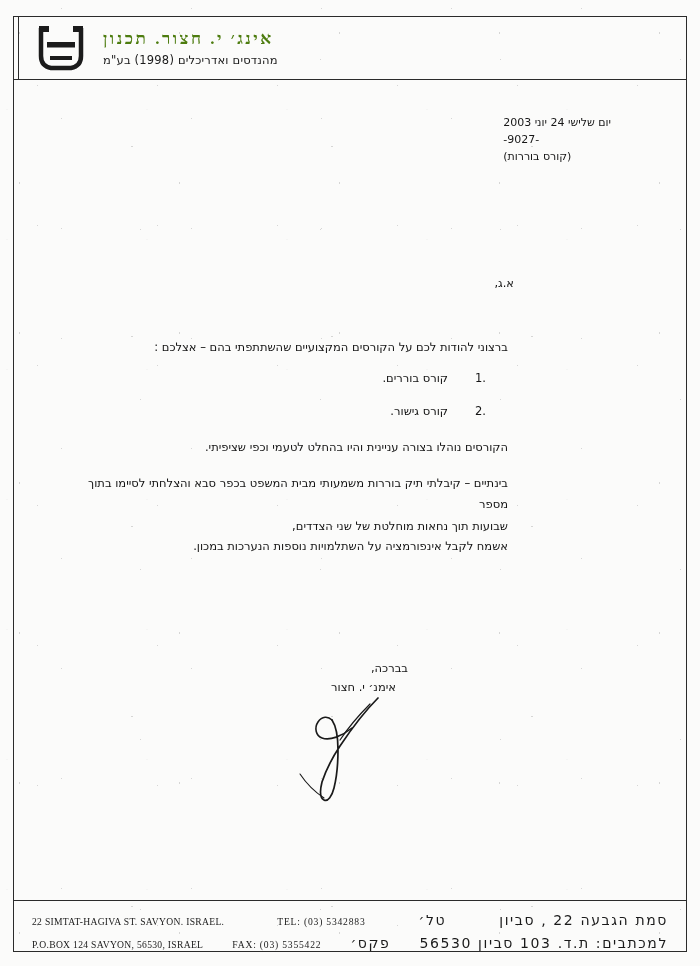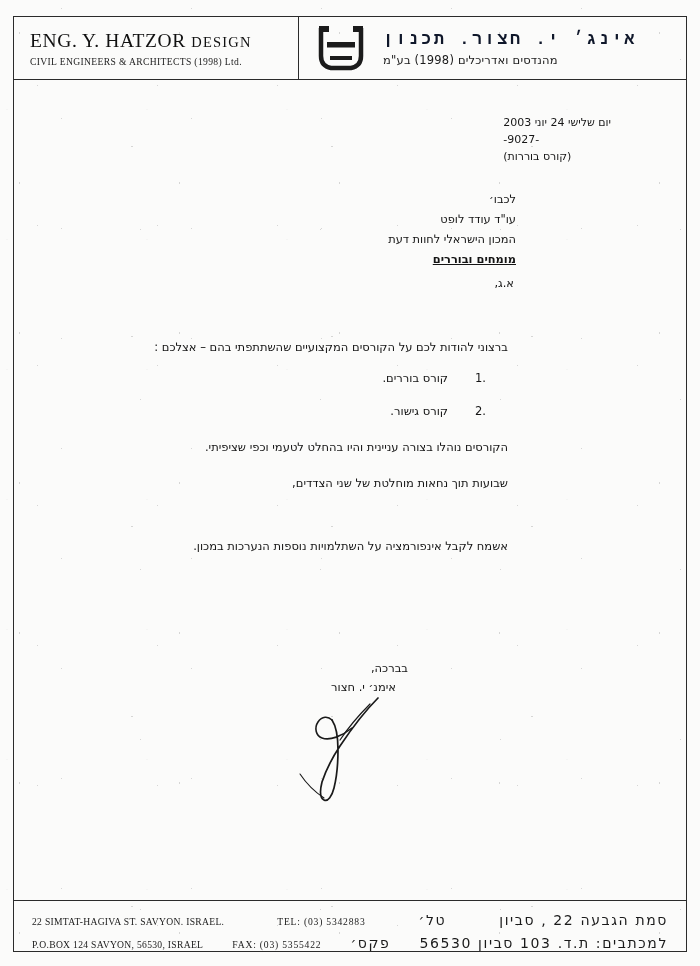--- a/index.html
+++ b/index.html
@@ -104,25 +104,25 @@
     align-items: center;
     justify-content: center;
   }
   .brand-right {
     flex: 1;
     text-align: left;
     padding-right: 18px;
     direction: rtl;
   }
   .brand-right .line1 {
-    font-family: Liberation Mono, monospace;
+    font-family: Liberation Serif, serif;
     font-size: 17px;
     font-weight: bold;
     letter-spacing: 2.5px;
-    color: #0f172a;
+    color: #4d7c0f;
     white-space: nowrap;
   }
   .brand-right .line2 {
     font-family: "DejaVu Sans", sans-serif;
     font-size: 11.5px;
     color: #1a1a1a;
     margin-top: 4px;
     letter-spacing: .2px;
     white-space: nowrap;
   }
@@ -265,27 +265,20 @@
   }
 </style>
 </head>
 <body>
 
 <div class="page">
 
   <div class="frame"></div>
 
   <div class="header">
-    <div class="brand-left">
-      <div class="line1">
-        <span>ENG. Y. HATZOR</span>
-        <span class="small">DESIGN</span>
-      </div>
-      <div class="line2">CIVIL ENGINEERS &amp; ARCHITECTS (1998) Ltd.</div>
-    </div>
 
     <div class="brand-sep"></div>
 
     <div class="logo-wrap">
       <svg width="56" height="52" viewBox="0 0 56 52">
         <path d="M8 6 L8 34 Q8 44 18 46 L38 46 Q48 44 48 34 L48 6" fill="none" stroke="#1b1b1b" stroke-width="4.5"></path>
         <rect x="6" y="4" width="10" height="6" fill="#1b1b1b"></rect>
         <rect x="40" y="4" width="10" height="6" fill="#1b1b1b"></rect>
         <rect x="14" y="20" width="28" height="5.5" fill="#1b1b1b"></rect>
         <rect x="17" y="34" width="22" height="4" fill="#1b1b1b"></rect>
@@ -300,45 +293,40 @@
   <div class="header-rule"></div>
 
   <div class="body-area">
 
     <div class="date-block">
       <div>יום שלישי 24 יוני 2003</div>
       <div>-9027-</div>
       <div>(קורס בוררות)</div>
     </div>
 
-    <div class="addressee">
-      <div>לכבו׳</div>
-      <div>עו"ד עודד לופט</div>
-      <div>המכון הישראלי לחוות דעת</div>
-      <div class="underline">מומחים ובוררים</div>
-    </div>
 
     <div class="salutation">א.ג,</div>
 
     <div class="para p-intro">ברצוני להודות לכם על הקורסים המקצועיים שהשתתפתי בהם – אצלכם :</div>
 
     <div class="list">
       <div class="list-row">
         <span class="list-num">.1</span>
         <span>קורס בוררים.</span>
       </div>
       <div class="list-row">
         <span class="list-num">.2</span>
         <span>קורס גישור.</span>
       </div>
     </div>
 
     <div class="para p-2">הקורסים נוהלו בצורה עניינית והיו בהחלט לטעמי וכפי שציפיתי.</div>
 
     <div class="para p-3">
+      <span class="l2">בינתיים – קיבלתי תיק בוררות משמעותי מבית המשפט  בכפר סבא והצלחתי לסיימו בתוך מספר</span>
       <span class="l2">שבועות תוך נחאות מוחלטת של שני הצדדים,</span>
     </div>
 
     <div class="para p-4">אשמח לקבל אינפורמציה על השתלמויות נוספות הנערכות במכון.</div>
 
     <div class="closing">בברכה,</div>
     <div class="signer">אימנ׳ י. חצור</div>
 
     <svg class="signature-svg" width="150" height="130" viewBox="0 0 150 130">
       <path d="M104 18 C92 30 78 48 66 66 C58 78 52 90 48 102 C46 110 46 118 50 120 C54 122 58 116 60 108 C63 96 64 82 64 70 C64 58 62 46 58 40" fill="none" stroke="#1a1a1a" stroke-width="1.7" stroke-linecap="round"></path>

